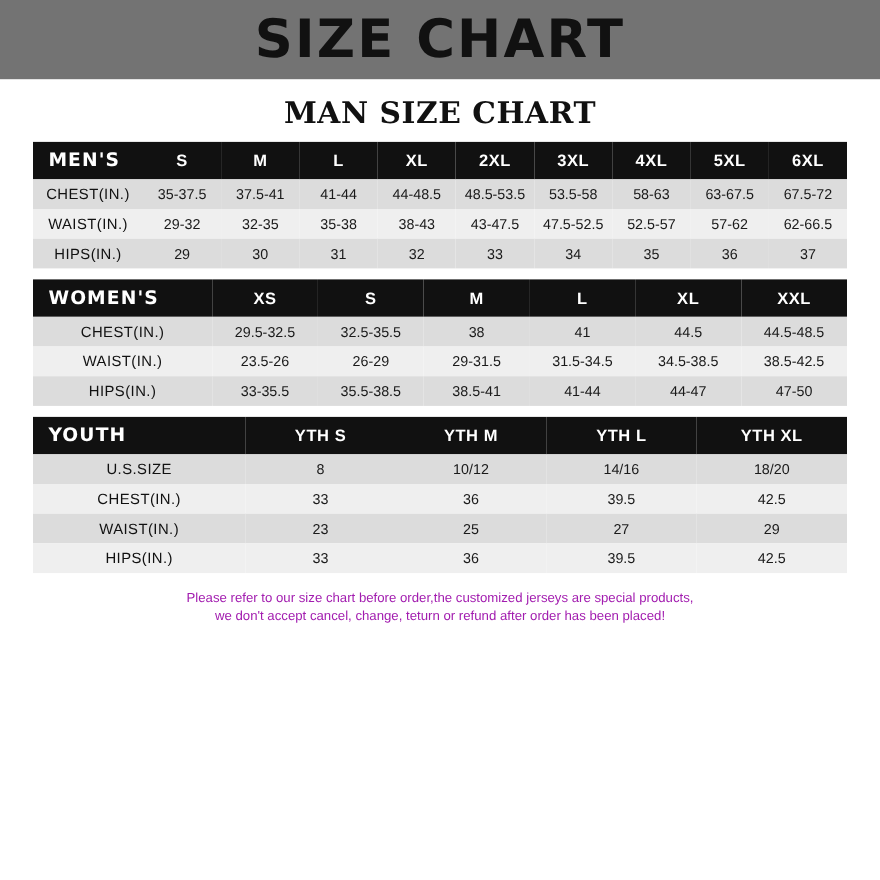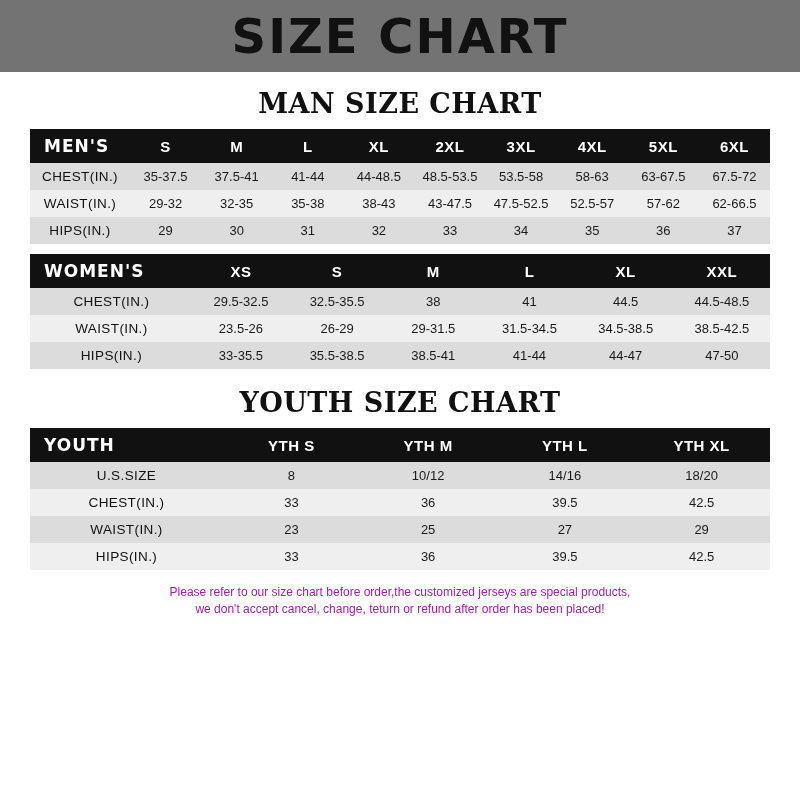--- a/index.html
+++ b/index.html
@@ -234,21 +234,20 @@
           <td>35.5-38.5</td>
           <td>38.5-41</td>
           <td>41-44</td>
           <td>44-47</td>
           <td>47-50</td>
         </tr>
       </tbody>
     </table>
   </div>
 
-  <h2 class="section-title sec-youth-title">YOUTH SIZE CHART</h2>
   <div class="table-wrap">
     <table class="size-table youth">
       <colgroup>
         <col style="width:24%">
           <col style="width:17%">
           <col style="width:17%">
           <col style="width:17%">
           <col style="width:17%">
       </colgroup>
       <thead>

